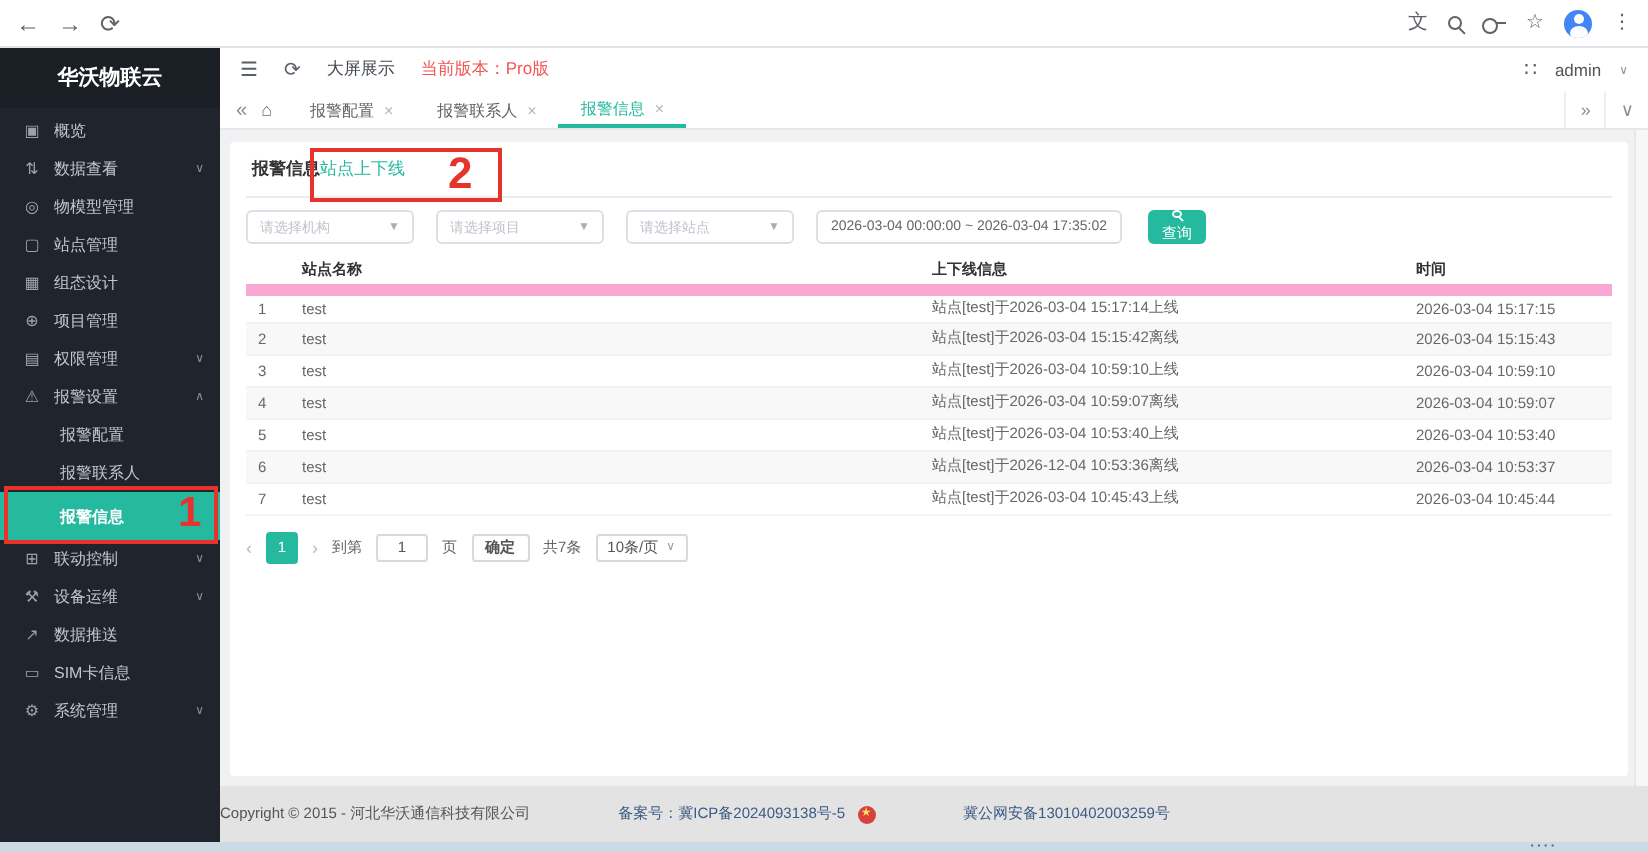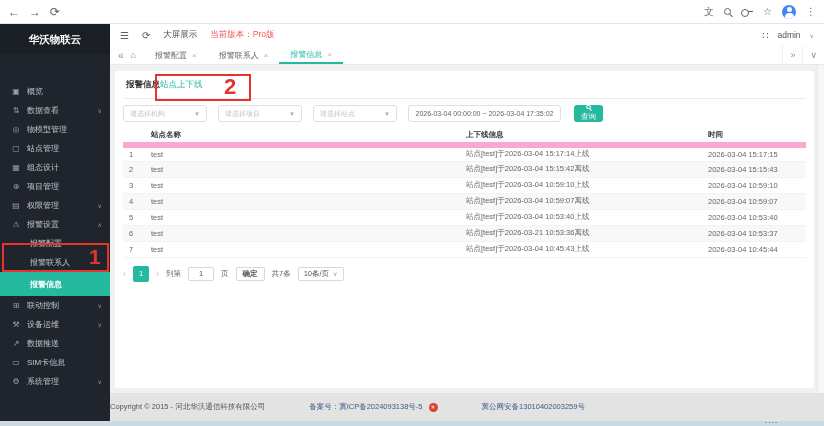--- a/index.html
+++ b/index.html
@@ -21,21 +21,21 @@
   .magicon::after{content:"";position:absolute;right:-3px;bottom:-2px;width:4px;height:1.2px;background:#5f6368;transform:rotate(45deg);}
   .keyicon{width:12px;height:6px;position:relative;}
   .keyicon::before{content:"";position:absolute;left:0;top:0;width:6px;height:6px;border:1.2px solid #5f6368;border-radius:50%;}
   .keyicon::after{content:"";position:absolute;left:7px;top:2.4px;width:5px;height:1.4px;background:#5f6368;}
   .avatar{width:14px;height:14px;border-radius:50%;background:#4285f4;position:relative;overflow:hidden;}
   .avatar::before{content:"";position:absolute;left:4.5px;top:2.5px;width:5px;height:5px;border-radius:50%;background:#fff;}
   .avatar::after{content:"";position:absolute;left:2.5px;top:8.5px;width:9px;height:7px;border-radius:50%;background:#fff;}
 
   
   .app{position:absolute;top:24px;left:0;right:0;bottom:5px;display:flex;}
-  .sidebar{width:110px;background:#20242c;display:flex;flex-direction:column;flex:none;gap:26px;}
+  .sidebar{width:110px;background:#20242c;display:flex;flex-direction:column;flex:none;}
   .brand{height:30px;line-height:30px;text-align:center;font-size:10.5px;font-weight:bold;color:#fff;background:#1a1e25;}
   .nav{flex:1;padding-top:2px;overflow:hidden;}
   .nav-item{height:19px;display:flex;align-items:center;gap:6px;padding:0 8px 0 11px;font-size:8px;color:#c2c7cf;cursor:pointer;}
   .nav-item .nicon{width:10px;text-align:center;font-size:8px;color:#9aa1ac;}
   .nav-item .chev{margin-left:auto;font-size:6px;color:#8a919c;}
   .nav-item.sub{padding-left:30px;}
   .nav-item.active{height:24px;background:#25b9a0;color:#fff;font-weight:bold;}
 
   .main{flex:1;display:flex;flex-direction:column;min-width:0;background:#fff;}
   .topbar{height:22px;display:flex;align-items:center;gap:13px;padding:0 10px;font-size:8.5px;color:#454b52;}
@@ -291,21 +291,21 @@
               </tr>
               <tr>
                 <td class="td-idx">5</td>
                 <td>test</td>
                 <td>站点[test]于2026-03-04 10:53:40上线</td>
                 <td>2026-03-04 10:53:40</td>
               </tr>
               <tr class="even">
                 <td class="td-idx">6</td>
                 <td>test</td>
-                <td>站点[test]于2026-03-21 10:53:36离线</td>
+                <td>站点[test]于2026-12-04 10:53:36离线</td>
                 <td>2026-03-04 10:53:37</td>
               </tr>
               <tr>
                 <td class="td-idx">7</td>
                 <td>test</td>
                 <td>站点[test]于2026-03-04 10:45:43上线</td>
                 <td>2026-03-04 10:45:44</td>
               </tr>
             </tbody>
           </table>

